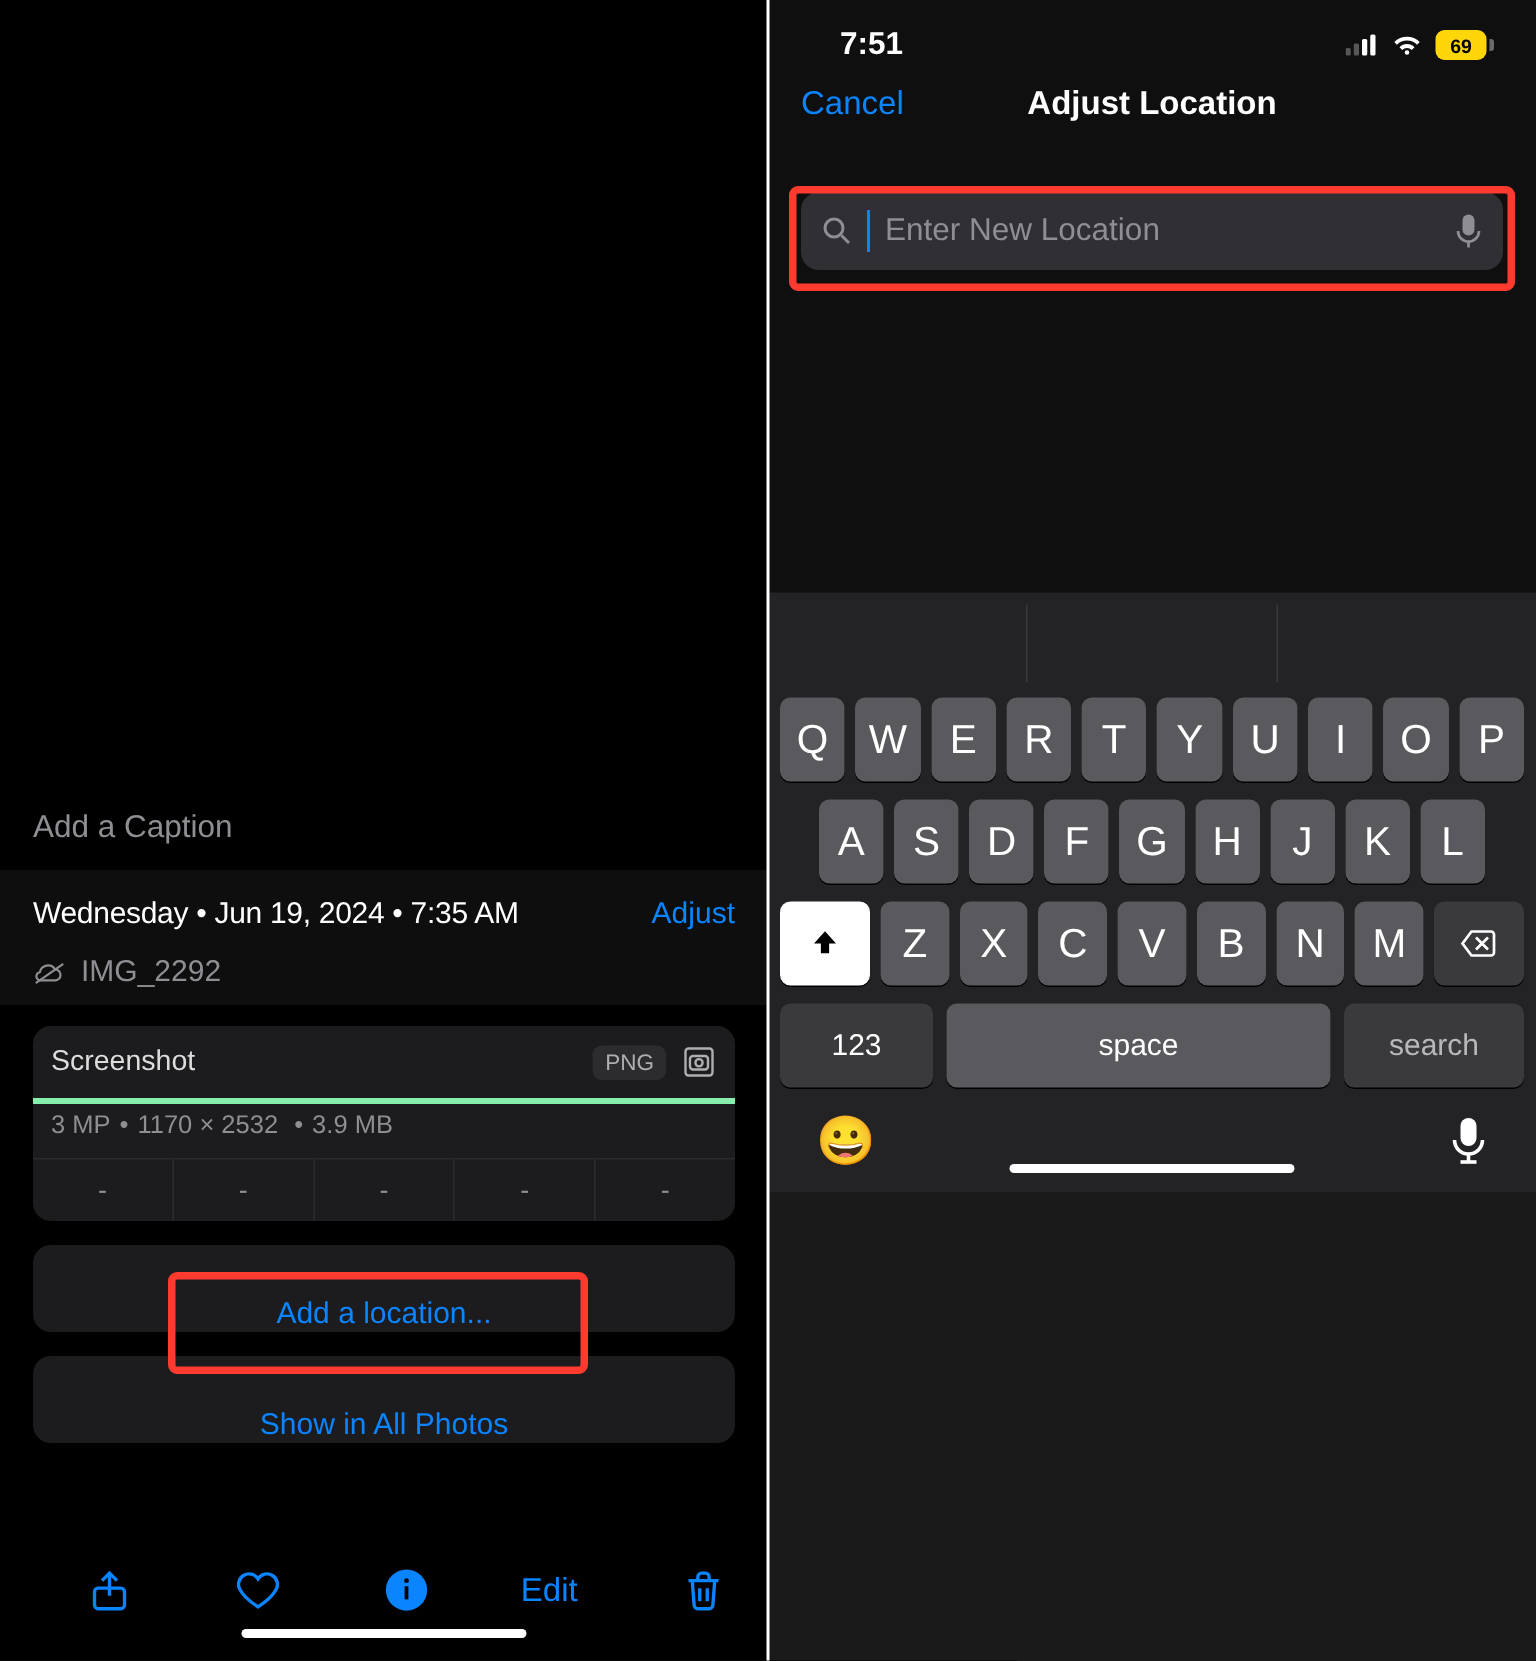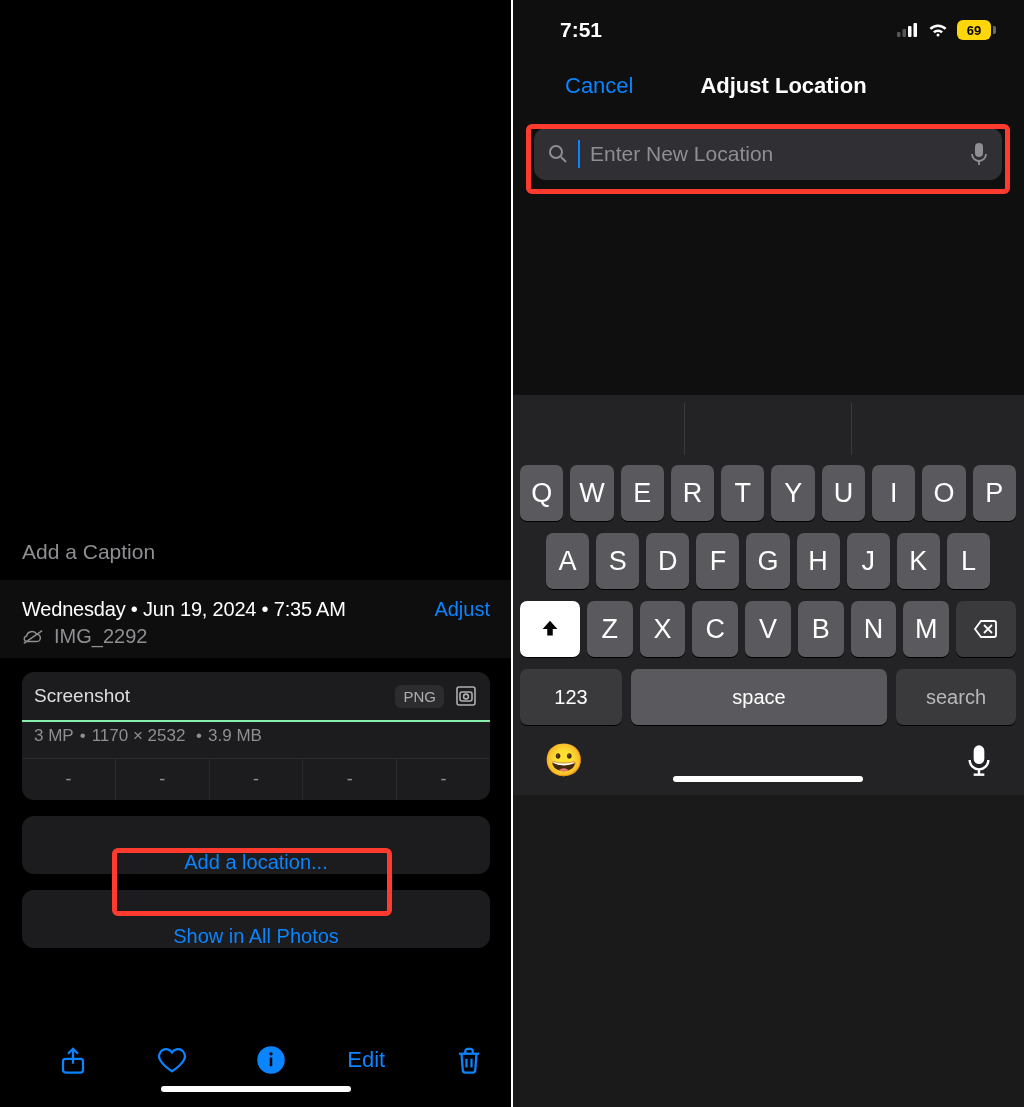--- a/index.html
+++ b/index.html
@@ -9,24 +9,24 @@
   .pane-right { width: 512px; height: 795px; display: flex; flex-direction: column; background: #0f0f0f; }
   .divider { width: 2px; height: 1107px; background: #fff; position: absolute; left: 511px; top: 0; z-index: 100; }
 
   
   .photo-area { flex: 0 0 524px; background: #000; }
   .caption-row { flex: 0 0 56px; display: flex; align-items: center; padding: 0 22px; color: #8e8e93; font-size: 21px; background: #000; }
   .info-section { background: #0e0e0e; padding: 18px 22px 10px 22px; }
   .date-row { display: flex; justify-content: space-between; align-items: baseline; }
   .date-text { color: #fff; font-size: 20px; letter-spacing: -0.2px; }
   .adjust-link { color: #0a84ff; font-size: 20px; }
-  .file-row { display: flex; align-items: center; gap: 10px; margin-top: 4px; color: #8e8e93; font-size: 20px; }
+  .file-row { display: flex; align-items: center; gap: 10px; margin-top: 16px; color: #8e8e93; font-size: 20px; }
   .cloud-off-icon { width: 22px; height: 18px; display: inline-flex; }
   .meta-card { background: #1c1c1e; border-radius: 12px; margin: 14px 22px 0 22px; overflow: hidden; }
-  .meta-header { display: flex; align-items: center; justify-content: space-between; padding: 12px 12px 12px 12px; border-bottom: 2px solid #86efac; }
+  .meta-header { display: flex; align-items: center; justify-content: space-between; padding: 12px 12px 12px 12px; border-bottom: 4px solid #86efac; }
   .meta-title { color: #ddd; font-size: 19px; }
   .meta-right { display: flex; align-items: center; gap: 10px; }
   .png-badge { background: #2c2c2e; color: #aeaeb2; font-size: 15px; padding: 3px 8px; border-radius: 6px; }
   .camera-icon { width: 24px; height: 24px; color: #aeaeb2; }
   .lens-row { padding: 12px 12px 4px 12px; color: #9a9a9e; font-size: 19px; }
   .stats-row { padding: 4px 12px 12px 12px; color: #8e8e93; font-size: 17px; }
   .dots { display: flex; }
   .dot-text { color: #8e8e93; margin: 0 6px; }
   .dash-row { display: flex; border-top: 1px solid #2a2a2c; }
   .dash-cell { flex: 1; text-align: center; color: #8e8e93; font-size: 18px; padding: 10px 0; border-right: 1px solid #2a2a2c; }
@@ -41,21 +41,21 @@
   .home-ind-left { position: absolute; bottom: 15px; left: 50%; transform: translateX(-50%); width: 190px; height: 6px; border-radius: 3px; background: #fff; }
 
   
   .status-bar { height: 56px; display: flex; align-items: center; justify-content: space-between; padding: 4px 28px 0 48px; color: #fff; }
   .status-time { font-size: 21px; font-weight: 600; }
   .status-right { display: flex; align-items: center; gap: 8px; }
   .sig-icon, .wifi-icon { width: 22px; height: 16px; color: #fff; }
   .batt { display: flex; align-items: center; gap: 2px; }
   .batt-body { width: 34px; height: 20px; border-radius: 6px; background: #ffd60a; color: #000; font-size: 13px; font-weight: 700; display: flex; align-items: center; justify-content: center; }
   .batt-tip { width: 3px; height: 8px; background: #6a6a6a; border-radius: 0 2px 2px 0; }
-  .sheet-hdr { height: 60px; display: flex; align-items: center; position: relative; margin-left: 31px; }
+  .sheet-hdr { height: 60px; display: flex; position: relative; }
   .sheet-cancel { position: absolute; left: 22px; color: #0a84ff; font-size: 22px; }
   .sheet-title { margin: 0 auto; color: #fff; font-size: 22px; font-weight: 600; }
   .search-wrap { margin: 12px 22px; position: relative; }
   .search-field { background: #303034; border-radius: 12px; height: 52px; display: flex; align-items: center; padding: 0 14px; gap: 10px; }
   .search-icon { width: 20px; height: 20px; color: #8e8e93; }
   .search-cursor { width: 2px; height: 28px; background: #0a84ff; }
   .search-ph { color: #8e8e93; font-size: 21px; flex: 1; }
   .mic-inline { width: 18px; height: 24px; color: #8e8e93; }
   .hl-search { left: 14px; top: 124px; width: 484px; height: 70px; border-radius: 6px; }
 

